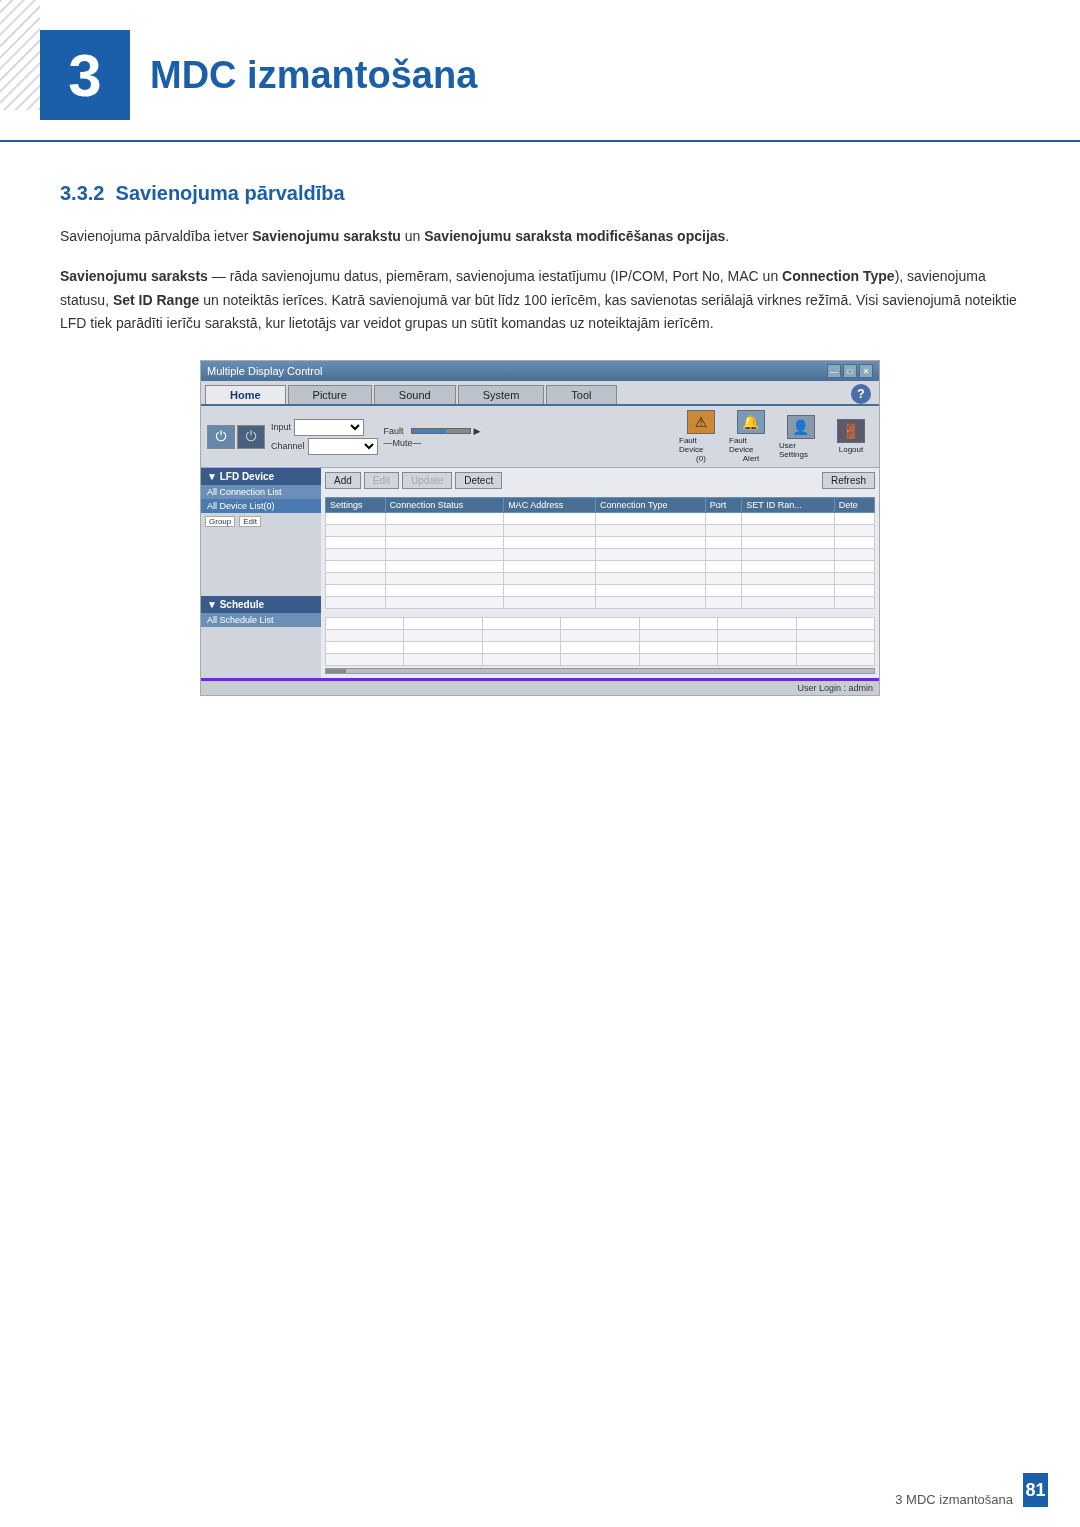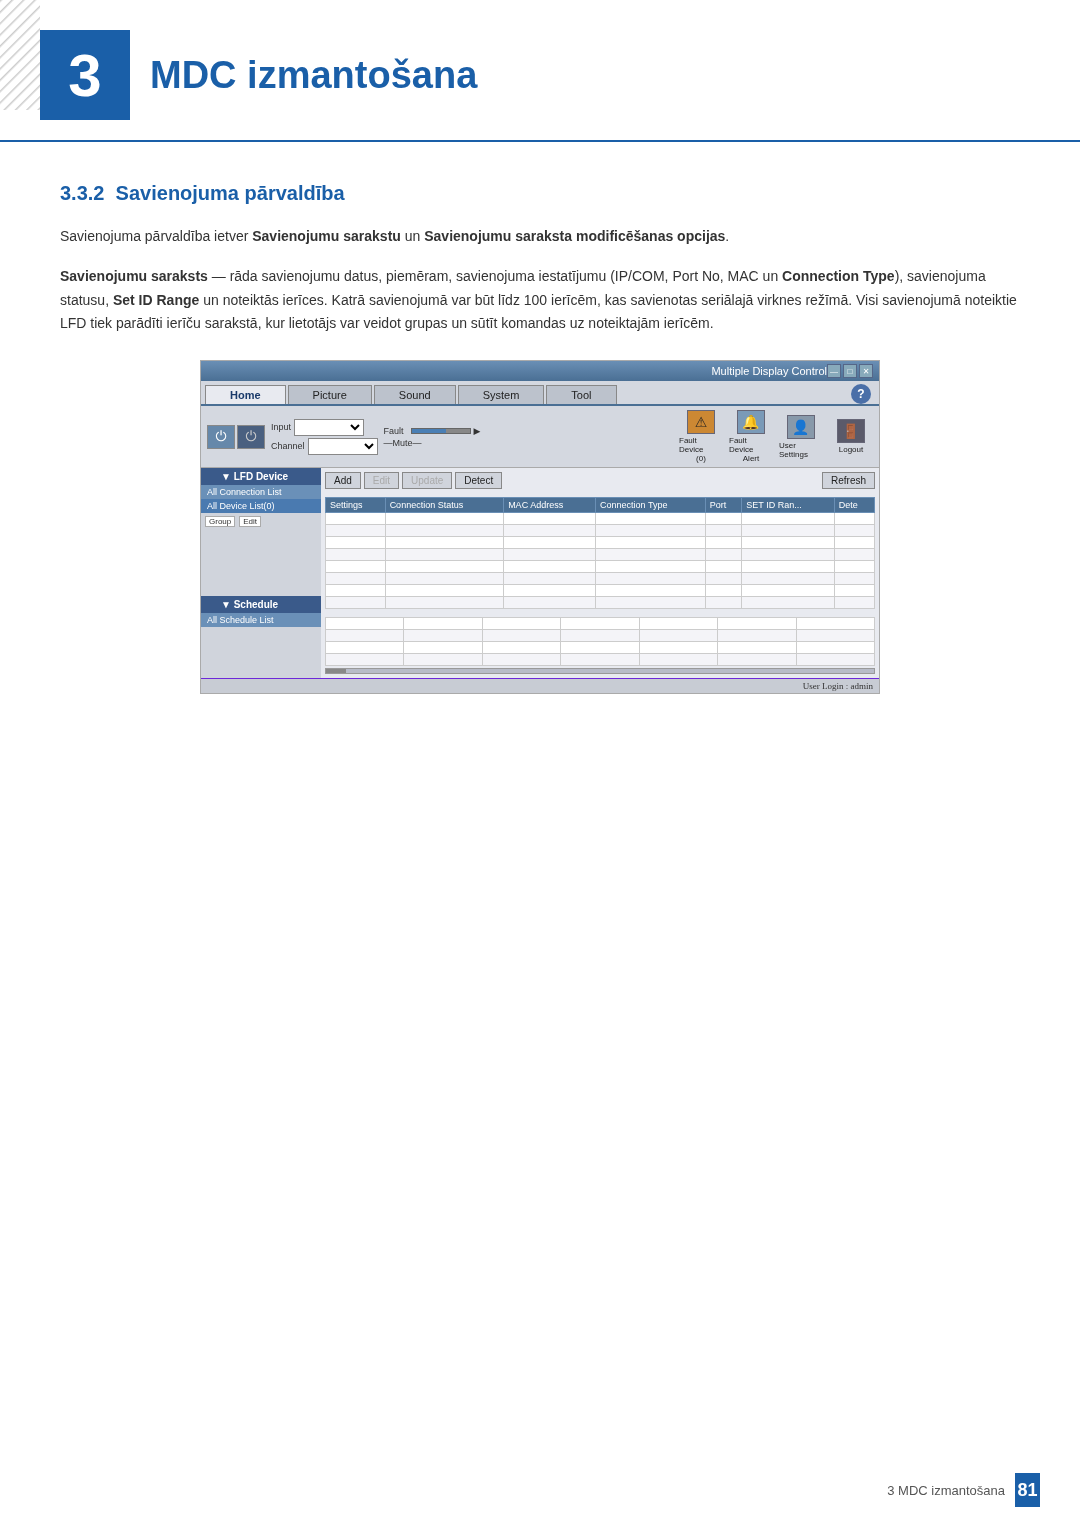--- a/index.html
+++ b/index.html
@@ -70,21 +70,21 @@
       width: 680px;
       font-size: 11px;
     }
 
     
     .titlebar {
       background: linear-gradient(to bottom, #6a8fb5, #4a6f94);
       padding: 3px 6px;
       display: flex;
       align-items: center;
-      justify-content: flex-end;
+      justify-content: space-between;
     }
     .titlebar-title {
       color: #fff;
       font-size: 11px;
     }
     .titlebar-controls {
       display: flex;
       gap: 2px;
     }
     .titlebar-btn {
@@ -232,21 +232,21 @@
       width: 120px;
       background: #d0d4dc;
       flex-shrink: 0;
     }
     .sidebar-section {
       margin-bottom: 2px;
     }
     .sidebar-header {
       background: #3a5a8a;
       color: #fff;
-      padding: 3px 20px;
+      padding: 3px 6px;
       font-size: 10px;
       font-weight: bold;
       display: flex;
       align-items: center;
       gap: 3px;
     }
     .sidebar-sub-item {
       background: #6a90b8;
       color: #fff;
       padding: 2px 6px;
@@ -316,36 +316,35 @@
     .data-table tr:nth-child(even) td {
       background: #f4f4f8;
     }
 
     .schedule-section {
       margin-top: 6px;
     }
 
     .status-bar {
       background: #c8ccd4;
-      border-top: 1px solid #6d28d9;
+      border-top: 3px solid #6d28d9;
       padding: 2px 6px;
       font-size: 9px;
       display: flex;
       justify-content: space-between;
       align-items: center;
-      font-family: Liberation Serif, serif;
     }
 
     
     .page-footer {
       position: absolute;
       bottom: 20px;
-      right: 40px;
-      display: flex;
-      align-items: center;
+      right: 32px;
+      display: flex;
+      align-items: flex-end;
       gap: 10px;
     }
     .footer-text {
       font-size: 13px;
       color: #555;
     }
     .footer-number {
       background: #1a5fa8;
       color: #fff;
       font-size: 18px;

